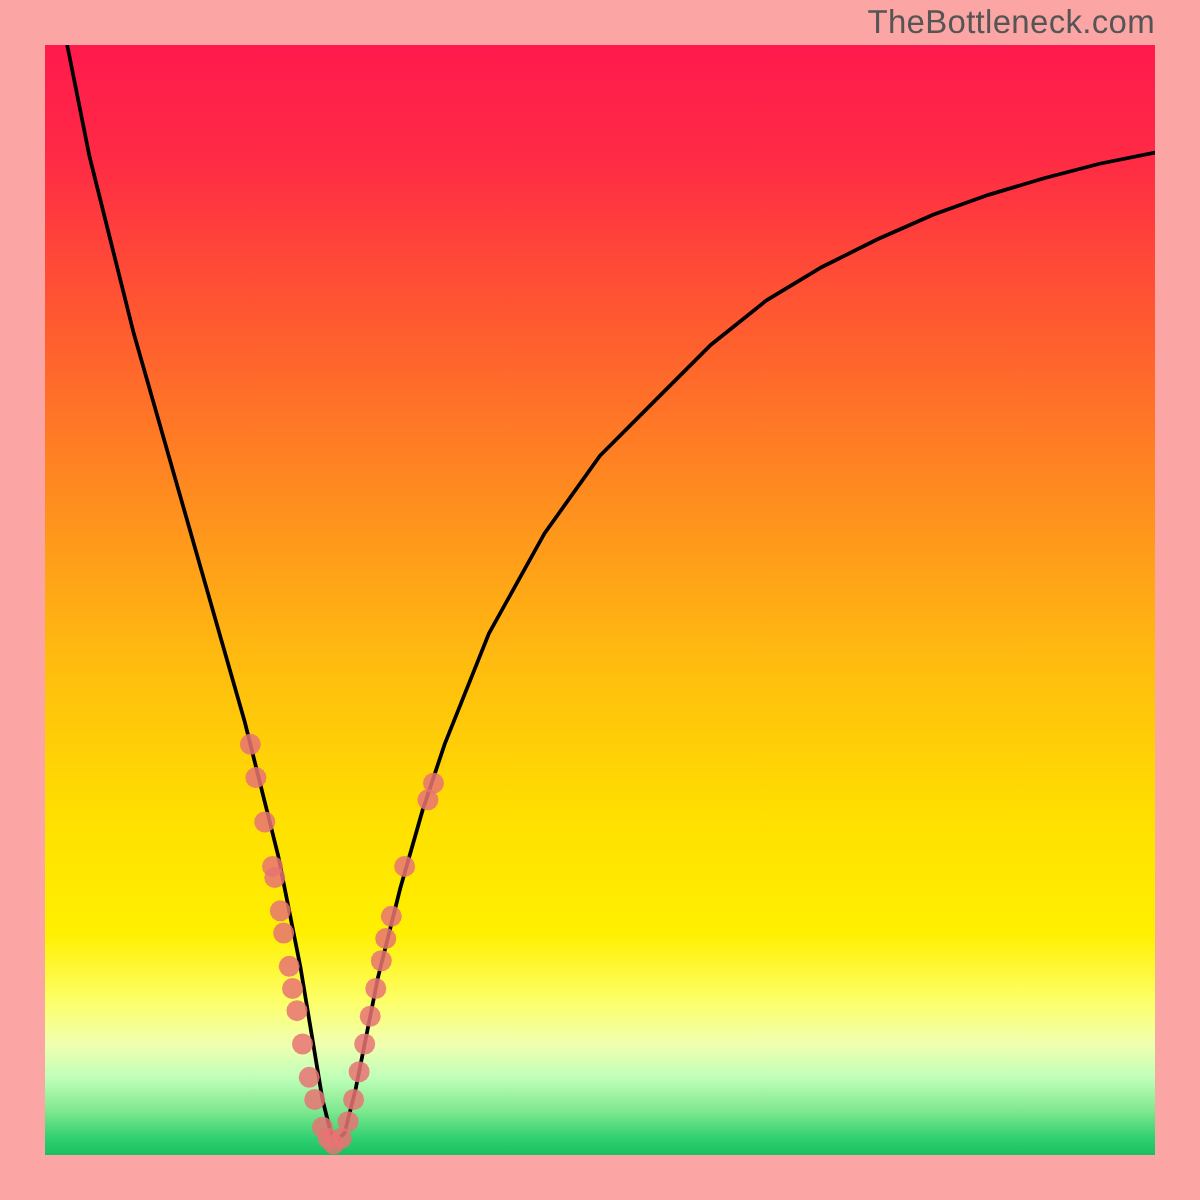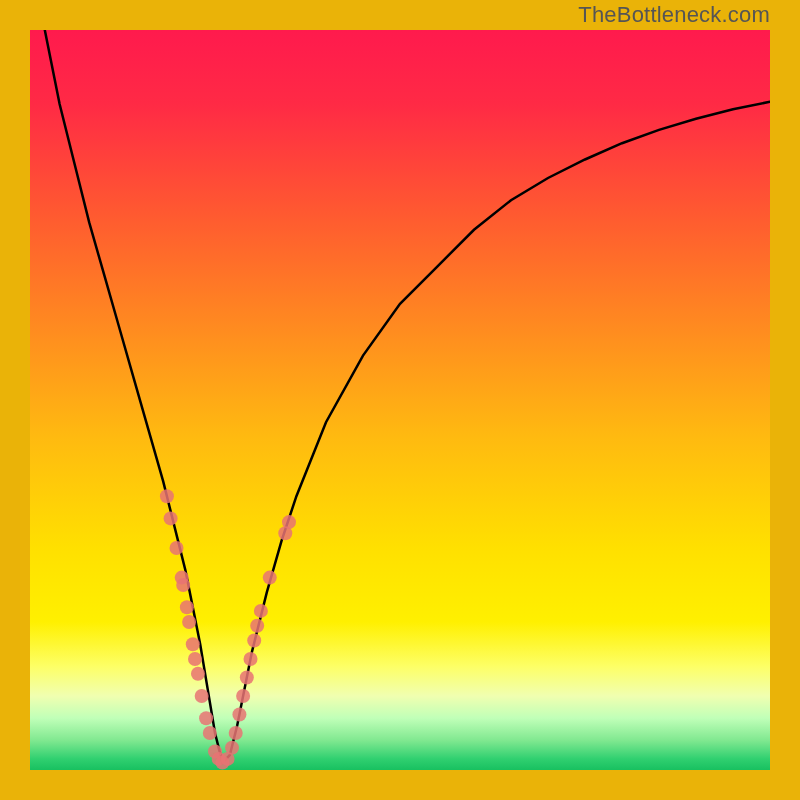--- a/index.html
+++ b/index.html
@@ -8,21 +8,21 @@
     width: 800px;
     height: 800px;
     overflow: hidden;
     font-family: Arial, Helvetica, sans-serif;
   }
   .frame {
     position: absolute;
     top: 0; left: 0;
     width: 800px;
     height: 800px;
-    background: #eab308;
+    background: #fca5a5;
   }
   .plot-area {
     position: absolute;
     top: 30px;
     left: 30px;
     width: 740px;
     height: 740px;
     overflow: hidden;
   }
   

